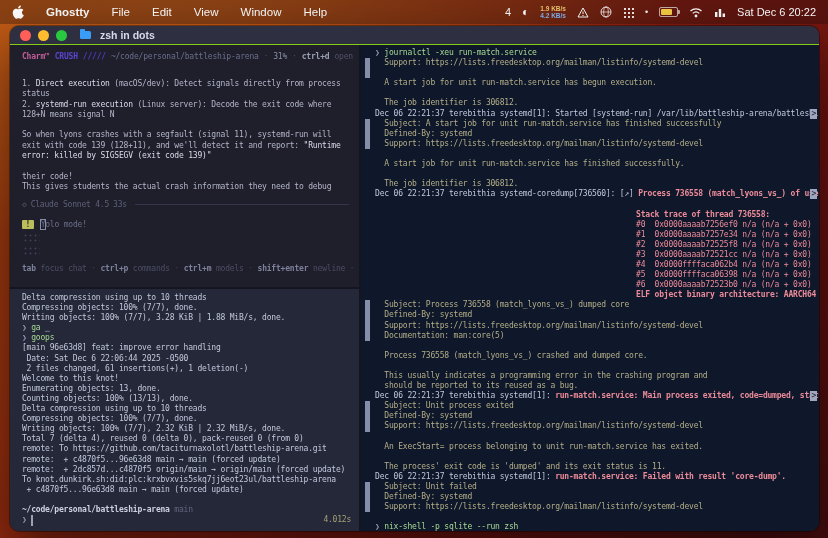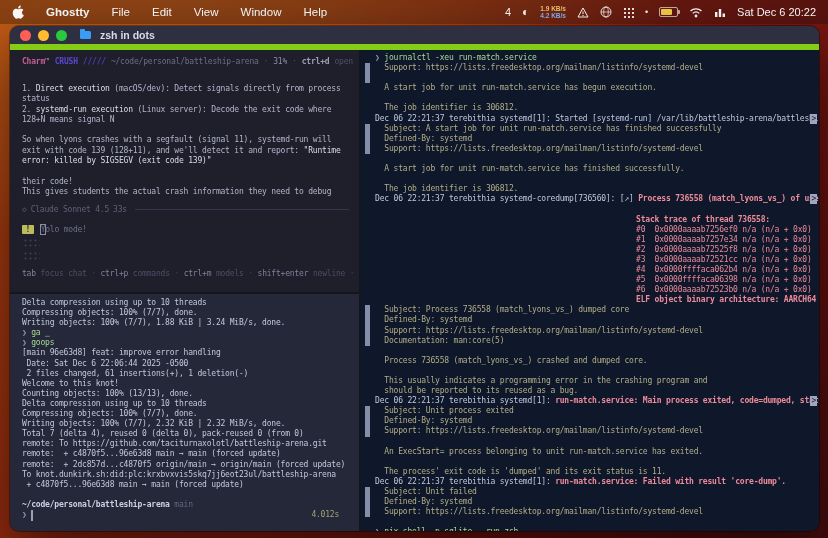--- a/index.html
+++ b/index.html
@@ -32,21 +32,21 @@
 
   
   .window{
     position:absolute;left:10px;top:26px;width:809px;height:505px;
     border-radius:9px;overflow:hidden;background:#252838;
     box-shadow:0 22px 55px rgba(0,0,0,.55), 0 0 0 1px rgba(0,0,0,.35);
     display:flex;flex-direction:column;
   }
   .titlebar{
     height:18px;flex:0 0 18px;background:#2e3042;display:flex;align-items:center;
-    padding:0 10px;gap:7px;border-bottom:6px solid #84cc16;
+    padding:0 10px;gap:7px;border-bottom:1px solid #84cc16;
   }
   .tl-btn{width:11px;height:11px;border-radius:50%;display:inline-block;}
   .tl-close{background:#ff5f57;} .tl-min{background:#febc2e;} .tl-max{background:#28c840;}
   .folder{width:11px;height:8px;background:#3b9cf5;border-radius:1.5px;position:relative;margin-left:6px;}
   .folder::before{content:"";position:absolute;top:-2px;left:0;width:5px;height:3px;background:#3b9cf5;border-radius:1px 1px 0 0;}
   .wtitle{color:#d8dbe8;font-size:10.5px;font-weight:bold;margin-left:2px;}
 
   .content{flex:1;display:flex;min-height:0;}
   .leftcol{flex:0 0 343px;display:flex;flex-direction:column;min-height:0;border-right:2px solid #14151e;}
   .rightcol{flex:1;min-width:0;position:relative;}
@@ -58,21 +58,21 @@
   .fg{color:#c2c8de;}
   .g{color:#a6da95;}
   .y{color:#b3ae88;}
   .r{color:#ec8b99;}
   .rb{color:#ec8b99;font-weight:bold;}
   .p{color:#9298b4;}
   .pb{color:#ccd1e4;font-weight:bold;}
   .dim{color:#62667f;}
   .cf{color:#b2b6ca;}
   .cb{color:#dadced;font-weight:normal;}
-  .timer{position:absolute;right:20px;color:#a3a077;}
+  .timer{position:absolute;right:8px;color:#a3a077;}
   .hc{display:inline-block;width:4.5px;height:8px;border:1px solid #9aa0b8;vertical-align:-1px;}
   .trunc{position:absolute;right:2px;top:0;background:#a0a6bf;color:#20222f;padding:0 1px;}
 
   
   .crush{flex:0 0 244px;background:#1f1e2b;border-bottom:2px solid #14151e;padding:7px 0 0 12px;box-sizing:border-box;overflow:hidden;}
   .crush-header{display:flex;gap:5px;align-items:baseline;font-weight:bold;white-space:pre;}
   .brand{color:#c45e97;}
   .appn{color:#5a46cf;}
   .slashes{color:#4e3fc0;}
   .chpath{color:#6a6f8a;font-weight:normal;}
@@ -83,21 +83,21 @@
   .crush-body{margin-top:18px;line-height:10.3px;}
   .crush-body .tl{min-height:10.3px;line-height:10.3px;}
   .model{display:flex;align-items:center;margin-top:8px;color:#5d6179;gap:4px;padding-right:10px;}
   .model .rule{flex:1;height:1px;background:#33364c;margin-left:4px;}
   .inputrow{margin-top:11px;display:flex;align-items:center;}
   .badge{background:#b9bd5c;color:#23251c;font-weight:bold;padding:0 3.5px;border-radius:1px;margin-right:7px;}
   .cursY{outline:1px solid #878da6;color:#6b7089;}
   .ph{color:#6b7089;}
   .dots{width:17px;height:9px;margin:4px 0 0 1px;background-image:radial-gradient(circle,#3c4057 0.9px,transparent 1.1px);background-size:5px 5px;}
   .crush-footer{margin-top:9px;white-space:pre;}
-  .crush-footer .k{color:#7d829c;font-weight:normal;}
+  .crush-footer .k{color:#7d829c;font-weight:bold;}
   .crush-footer .l{color:#4b4e66;}
   .crush-footer .s{color:#3f4258;}
 
   
   .gitpane{flex:1;min-height:0;background:#252838;padding:4px 0 0 12px;box-sizing:border-box;overflow:hidden;}
 
   
   .journal{position:absolute;inset:0;background:#0f172a;padding:3px 0 0 14px;box-sizing:border-box;overflow:hidden;}
   .journal .tl.bar::before{content:"";position:absolute;left:-10px;top:0;bottom:0;width:5px;background:#868da8;}
 </style>
@@ -203,27 +203,28 @@
             <span class="ph">olo mode!</span>
         </div>
         <div class="dots"></div>
         <div class="dots"></div>
         <div class="crush-footer" id="crush-footer"><span class="k">tab</span><span class="l"> focus chat</span><span class="s"> · </span><span class="k">ctrl+p</span><span class="l"> commands</span><span class="s"> · </span><span class="k">ctrl+m</span><span class="l"> models</span><span class="s"> · </span><span class="k">shift+enter</span><span class="l"> newline</span><span class="s"> · </span></div>
       </div>
 
       <div class="gitpane term" id="git-pane">
           <div class="tl"><span class="fg">Delta compression using up to 10 threads</span></div>
           <div class="tl"><span class="fg">Compressing objects: 100% (7/7), done.</span></div>
-          <div class="tl"><span class="fg">Writing objects: 100% (7/7), 1.88 KiB | 3.24 MiB/s, done.</span></div>
+          <div class="tl"><span class="fg">Writing objects: 100% (7/7), 3.28 KiB | 1.88 MiB/s, done.</span></div>
           <div class="tl"><span class="p">❯ </span><span class="g">ga</span><span class="fg"> </span><span class="dim">▁</span></div>
           <div class="tl"><span class="p">❯ </span><span class="g">goops</span></div>
           <div class="tl"><span class="fg">[main 96e63d8] feat: improve error handling</span></div>
           <div class="tl"><span class="fg"> Date: Sat Dec 6 22:06:44 2025 -0500</span></div>
           <div class="tl"><span class="fg"> 2 files changed, 61 insertions(+), 1 deletion(-)</span></div>
           <div class="tl"><span class="fg">Welcome to this knot!</span></div>
+          <div class="tl"><span class="fg">Enumerating objects: 13, done.</span></div>
           <div class="tl"><span class="fg">Counting objects: 100% (13/13), done.</span></div>
           <div class="tl"><span class="fg">Delta compression using up to 10 threads</span></div>
           <div class="tl"><span class="fg">Compressing objects: 100% (7/7), done.</span></div>
           <div class="tl"><span class="fg">Writing objects: 100% (7/7), 2.32 KiB | 2.32 MiB/s, done.</span></div>
           <div class="tl"><span class="fg">Total 7 (delta 4), reused 0 (delta 0), pack-reused 0 (from 0)</span></div>
           <div class="tl"><span class="fg">remote: To https://github.com/taciturnaxolotl/battleship-arena.git</span></div>
           <div class="tl"><span class="fg">remote:  + c4870f5...96e63d8 main → main (forced update)</span></div>
           <div class="tl"><span class="fg">remote:  + 2dc857d...c4870f5 origin/main → origin/main (forced update)</span></div>
           <div class="tl"><span class="fg">To knot.dunkirk.sh:did:plc:krxbvxvis5skq7jj6eot23ul/battleship-arena</span></div>
           <div class="tl"><span class="fg"> + c4870f5...96e63d8 main → main (forced update)</span></div>

